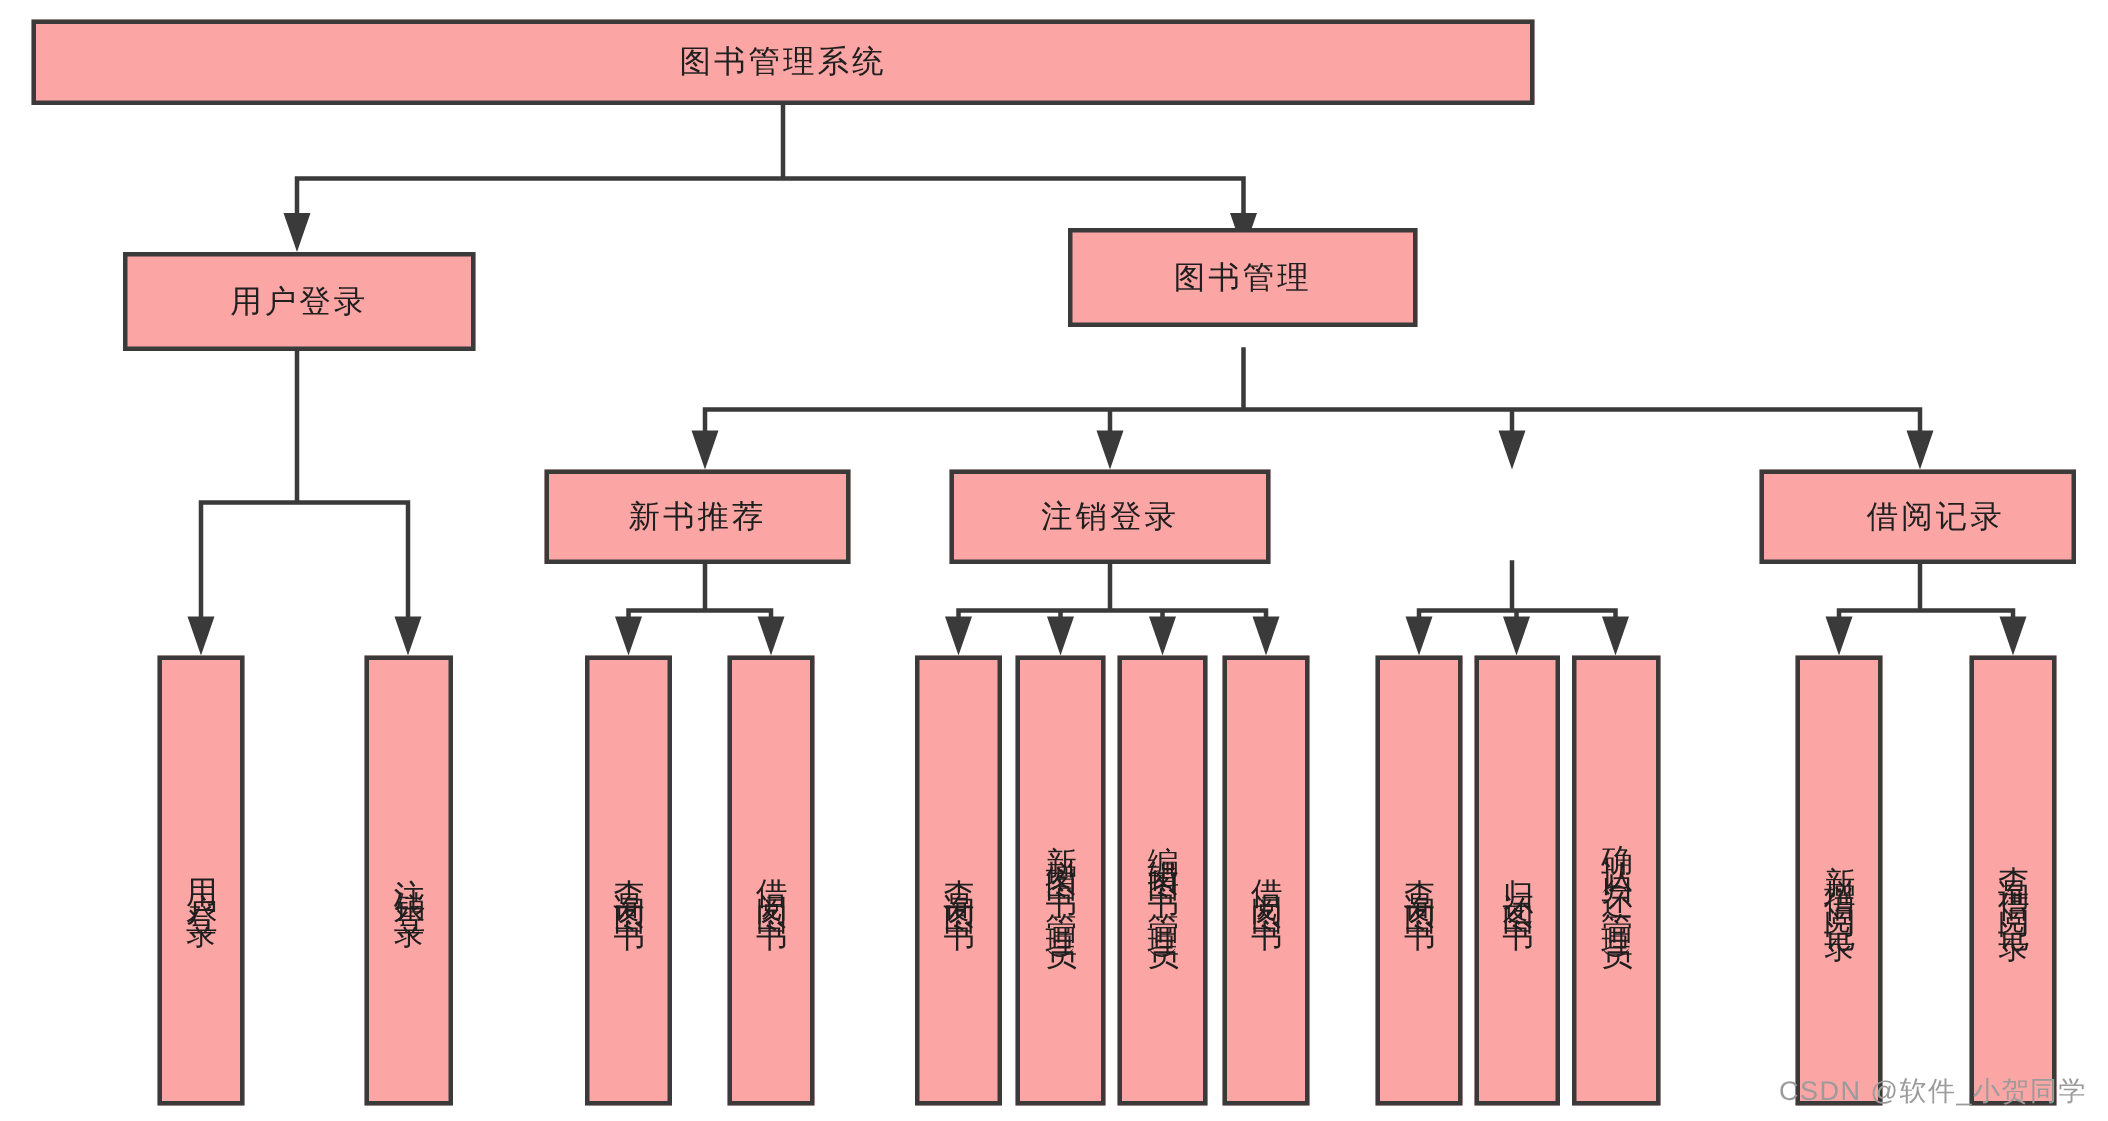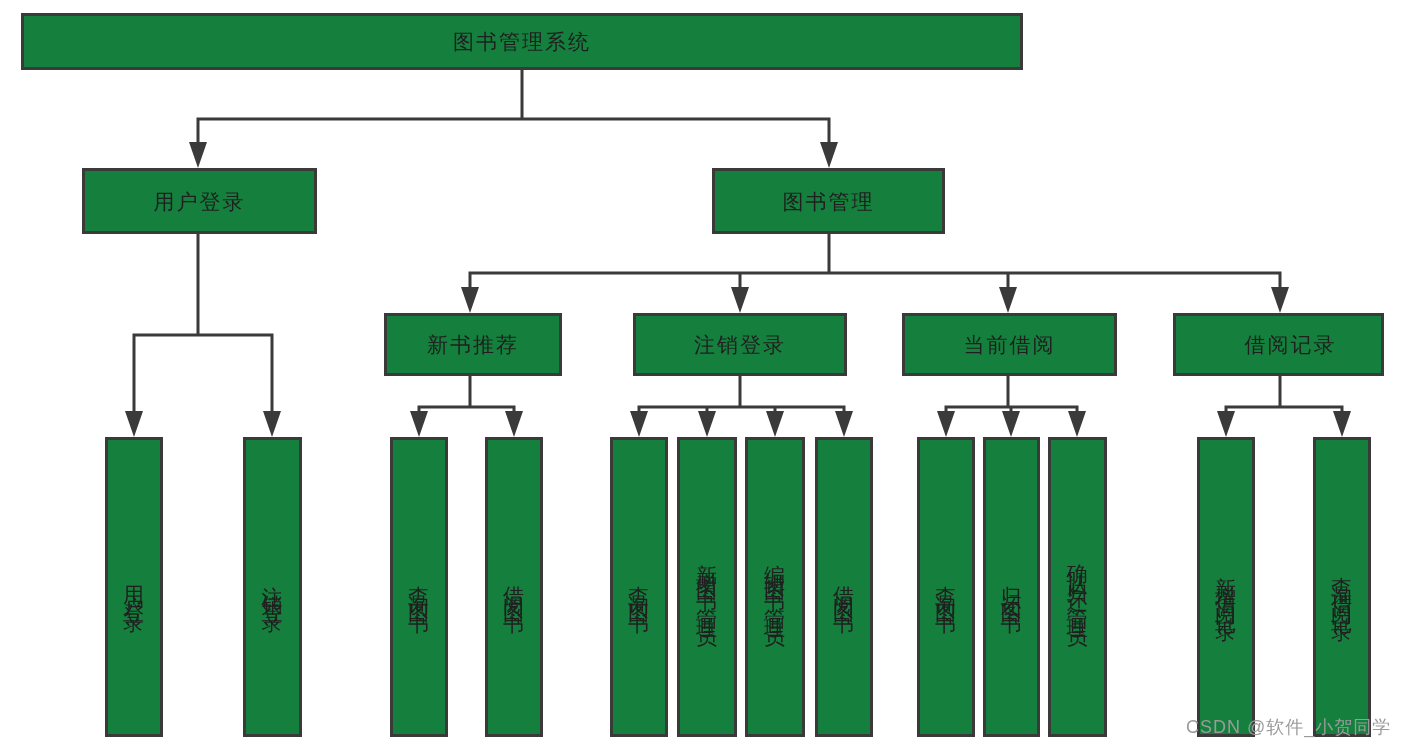--- a/index.html
+++ b/index.html
@@ -24,21 +24,21 @@
   .connectors {
     position: absolute;
     left: 0; top: 0;
     width: 1405px; height: 747px;
     color: var(--line);
   }
   .box {
     position: absolute;
     box-sizing: border-box;
     border: 3px solid var(--line);
-    background: #15803d;
+    background: #fca5a5;
     display: flex;
     align-items: center;
     justify-content: center;
     color: var(--text);
     font-size: 21px;
     letter-spacing: 2px;
     text-align: center;
     line-height: 1;
     z-index: 1;
   }
@@ -89,25 +89,24 @@
       <path d="M410,411 L428,411 L419,437 Z M505,411 L523,411 L514,437 Z"></path>
       <path d="M630,411 L648,411 L639,437 Z M698,411 L716,411 L707,437 Z M766,411 L784,411 L775,437 Z M835,411 L853,411 L844,437 Z"></path>
       <path d="M937,411 L955,411 L946,437 Z M1002,411 L1020,411 L1011,437 Z M1068,411 L1086,411 L1077,437 Z"></path>
       <path d="M1217,411 L1235,411 L1226,437 Z M1333,411 L1351,411 L1342,437 Z"></path>
     </g>
   </svg>
 
   <div class="box" style="left:21px; top:13px; width:1002px; height:57px;">图书管理系统</div>
 
   <div class="box" style="left:82px; top:168px; width:235px; height:66px;">用户登录</div>
-  <div class="box" style="left:712px; top:168px; width:233px; height:66px;">图书管理</div>
+  <div class="box" style="left:712px; top:152px; width:233px; height:66px;">图书管理</div>
 
-  <div class="box" style="left:384px; top:313px; width:178px; height:63px;">新书推荐</div>
+  <div class="box" style="left:363px; top:313px; width:204px; height:63px;">新书推荐</div>
   <div class="box" style="left:633px; top:313px; width:214px; height:63px;">注销登录</div>
-  <div class="box" style="left:902px; top:313px; width:215px; height:63px;">当前借阅</div>
   <div class="box" style="left:1173px; top:313px; width:211px; height:63px;padding-left:24px;">借阅记录</div>
 
   <div class="box vbox" style="left:105px; top:437px; width:58px; height:300px;">用户登录</div>
   <div class="box vbox" style="left:243px; top:437px; width:59px; height:300px;">注销登录</div>
 
   <div class="box vbox" style="left:390px; top:437px; width:58px; height:300px;">查询图书</div>
   <div class="box vbox" style="left:485px; top:437px; width:58px; height:300px;">借阅图书</div>
 
   <div class="box vbox" style="left:610px; top:437px; width:58px; height:300px;">查询图书</div>
   <div class="box vbox" style="left:677px; top:437px; width:60px; height:300px;">新增图书（管理员）</div>

